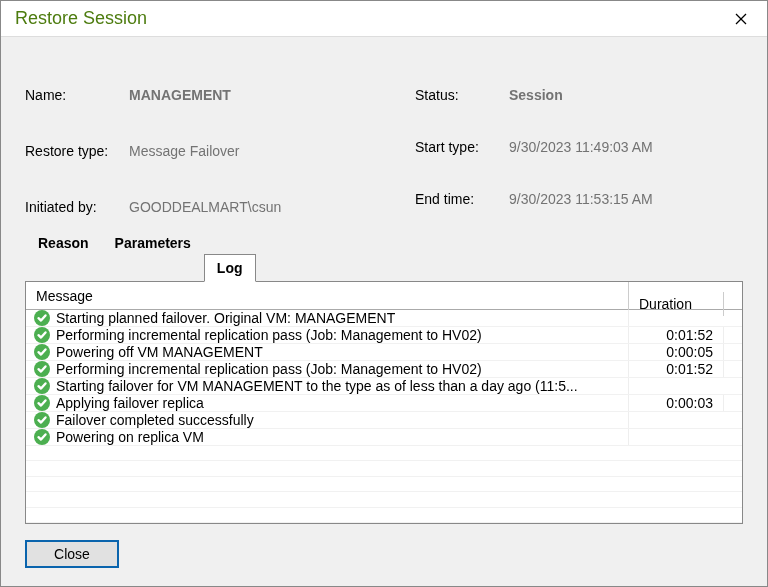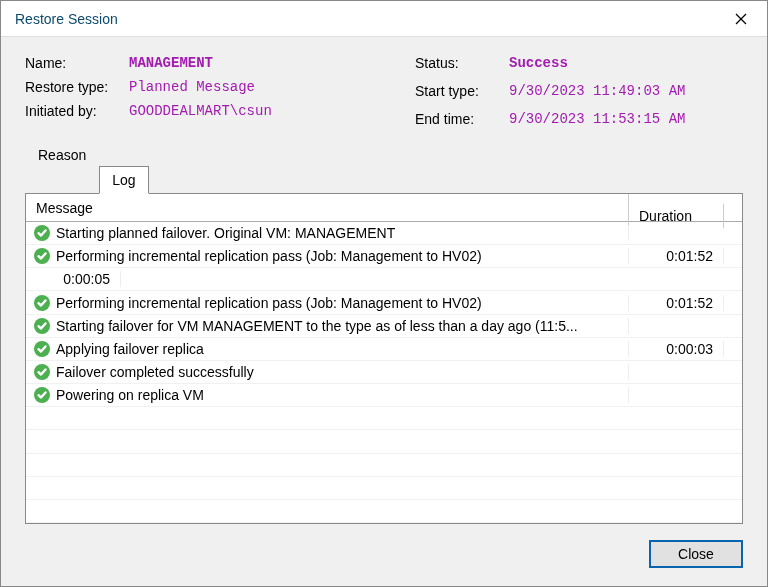--- a/index.html
+++ b/index.html
@@ -26,22 +26,22 @@
     .titlebar {
       height: 36px;
       display: flex;
       align-items: center;
       justify-content: space-between;
       padding: 0 12px 0 14px;
       background: #ffffff;
       border-bottom: 1px solid #ddd;
     }
     .titlebar .title {
-      font-size: 14px;
-      color: #0c4a6e;
+      font-size: 18px;
+      color: #4d7c0f;
     }
     .close-icon {
       width: 28px;
       height: 28px;
       display: flex;
       align-items: center;
       justify-content: center;
       cursor: pointer;
     }
     .close-icon svg {
@@ -57,56 +57,57 @@
     }
     .info-col-left {
       display: flex;
       flex-direction: column;
       gap: 8px;
       width: 370px;
     }
     .info-col-right {
       display: flex;
       flex-direction: column;
-      gap: 12px;
+      gap: 4px;
       flex: 1;
     }
     .info-row {
       display: flex;
       align-items: flex-end;
       gap: 4px;
+      margin-top: 32px;
     }
     .info-col-left .info-label {
       width: 100px;
       color: #000;
     }
     .info-col-right .info-label {
       width: 90px;
       color: #000;
     }
     .info-value {
-      color: #a21caf;
-      font-family: Liberation Mono, monospace;
+      color: #737373;
     }
     .info-value.bold {
       font-weight: 700;
     }
     .tabs {
       display: flex;
       margin: 0 24px -1px 24px;
       position: relative;
       z-index: 1;
     }
     .tab {
       padding: 5px 12px;
       border: 1px solid transparent;
       border-bottom: none;
       cursor: pointer;
       color: #000;
       font-size: 14px;
+      font-weight: bold;
     }
     .tab.active {
       background: #ffffff;
       border: 1px solid #888;
       border-bottom: 1px solid #ffffff;
       position: relative;
       margin-top: 25px;
     }
     .tab:not(.active) {
       border: 1px solid transparent;
@@ -192,21 +193,20 @@
     }
     .check-icon path {
       stroke: #fff;
       stroke-width: 2.4;
       fill: none;
       stroke-linecap: round;
       stroke-linejoin: round;
     }
     .footer {
       display: flex;
-      justify-content: flex-end;
       padding: 4px 24px 18px 24px;
     }
     .btn {
       min-width: 94px;
       height: 28px;
       border: 2px solid #0a64ad;
       background: #e1e1e1;
       color: #000;
       font-size: 14px;
       cursor: pointer;
@@ -231,45 +231,46 @@
   </div>
 
   <div class="info-section">
     <div class="info-col-left">
       <div class="info-row">
         <span class="info-label">Name:</span>
         <span class="info-value bold">MANAGEMENT</span>
       </div>
       <div class="info-row">
         <span class="info-label">Restore type:</span>
-        <span class="info-value">Planned Message</span>
+        <span class="info-value">Message Failover</span>
       </div>
       <div class="info-row">
         <span class="info-label">Initiated by:</span>
         <span class="info-value">GOODDEALMART\csun</span>
       </div>
     </div>
     <div class="info-col-right">
       <div class="info-row">
         <span class="info-label">Status:</span>
-        <span class="info-value bold">Success</span>
+        <span class="info-value bold">Session</span>
       </div>
       <div class="info-row">
         <span class="info-label">Start type:</span>
         <span class="info-value">9/30/2023 11:49:03 AM</span>
       </div>
       <div class="info-row">
         <span class="info-label">End time:</span>
         <span class="info-value">9/30/2023 11:53:15 AM</span>
       </div>
     </div>
   </div>
 
   <div class="tabs">
     <div class="tab">Reason</div>
+    <div class="tab">Parameters</div>
     <div class="tab active">Log</div>
   </div>
 
   <div class="tabpanel">
     <div class="log-header">
       <div class="col-msg">Message</div>
       <div class="col-dur">Duration</div>
       <div class="col-spacer"></div>
     </div>
     <div class="log-body" id="log-body">
@@ -290,20 +291,27 @@
             <svg class="check-icon" viewBox="0 0 16 16">
               <circle cx="8" cy="8" r="8"></circle>
               <path d="M4.5 8.2 L7 10.5 L11.5 5.5"></path>
             </svg>
             <span class="text">Performing incremental replication pass (Job: Management to HV02)</span>
           </div>
           <div class="dur">0:01:52</div>
           <div class="spacer"></div>
         </div>
         <div class="log-row">
+          <div class="msg">
+            <svg class="check-icon" viewBox="0 0 16 16">
+              <circle cx="8" cy="8" r="8"></circle>
+              <path d="M4.5 8.2 L7 10.5 L11.5 5.5"></path>
+            </svg>
+            <span class="text">Powering off VM MANAGEMENT</span>
+          </div>
           <div class="dur">0:00:05</div>
           <div class="spacer"></div>
         </div>
         <div class="log-row">
           <div class="msg">
             <svg class="check-icon" viewBox="0 0 16 16">
               <circle cx="8" cy="8" r="8"></circle>
               <path d="M4.5 8.2 L7 10.5 L11.5 5.5"></path>
             </svg>
             <span class="text">Performing incremental replication pass (Job: Management to HV02)</span>

